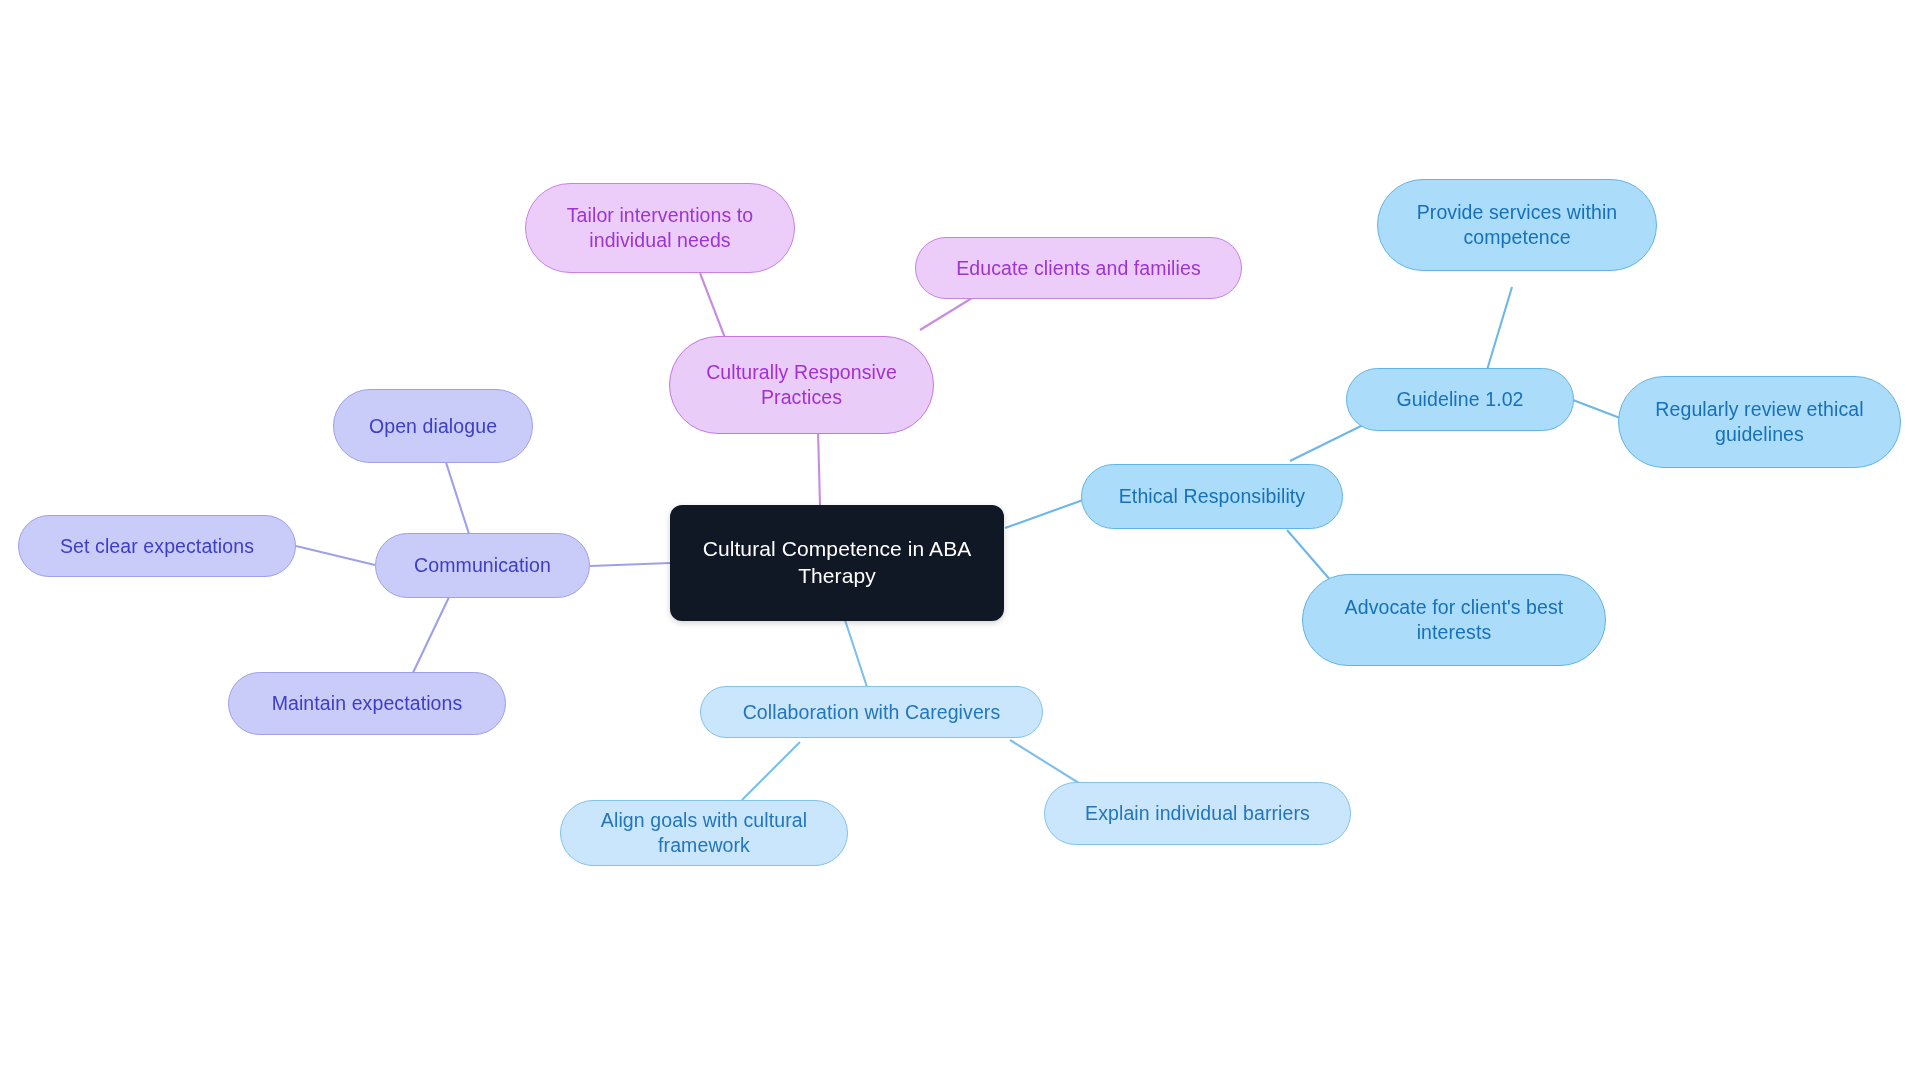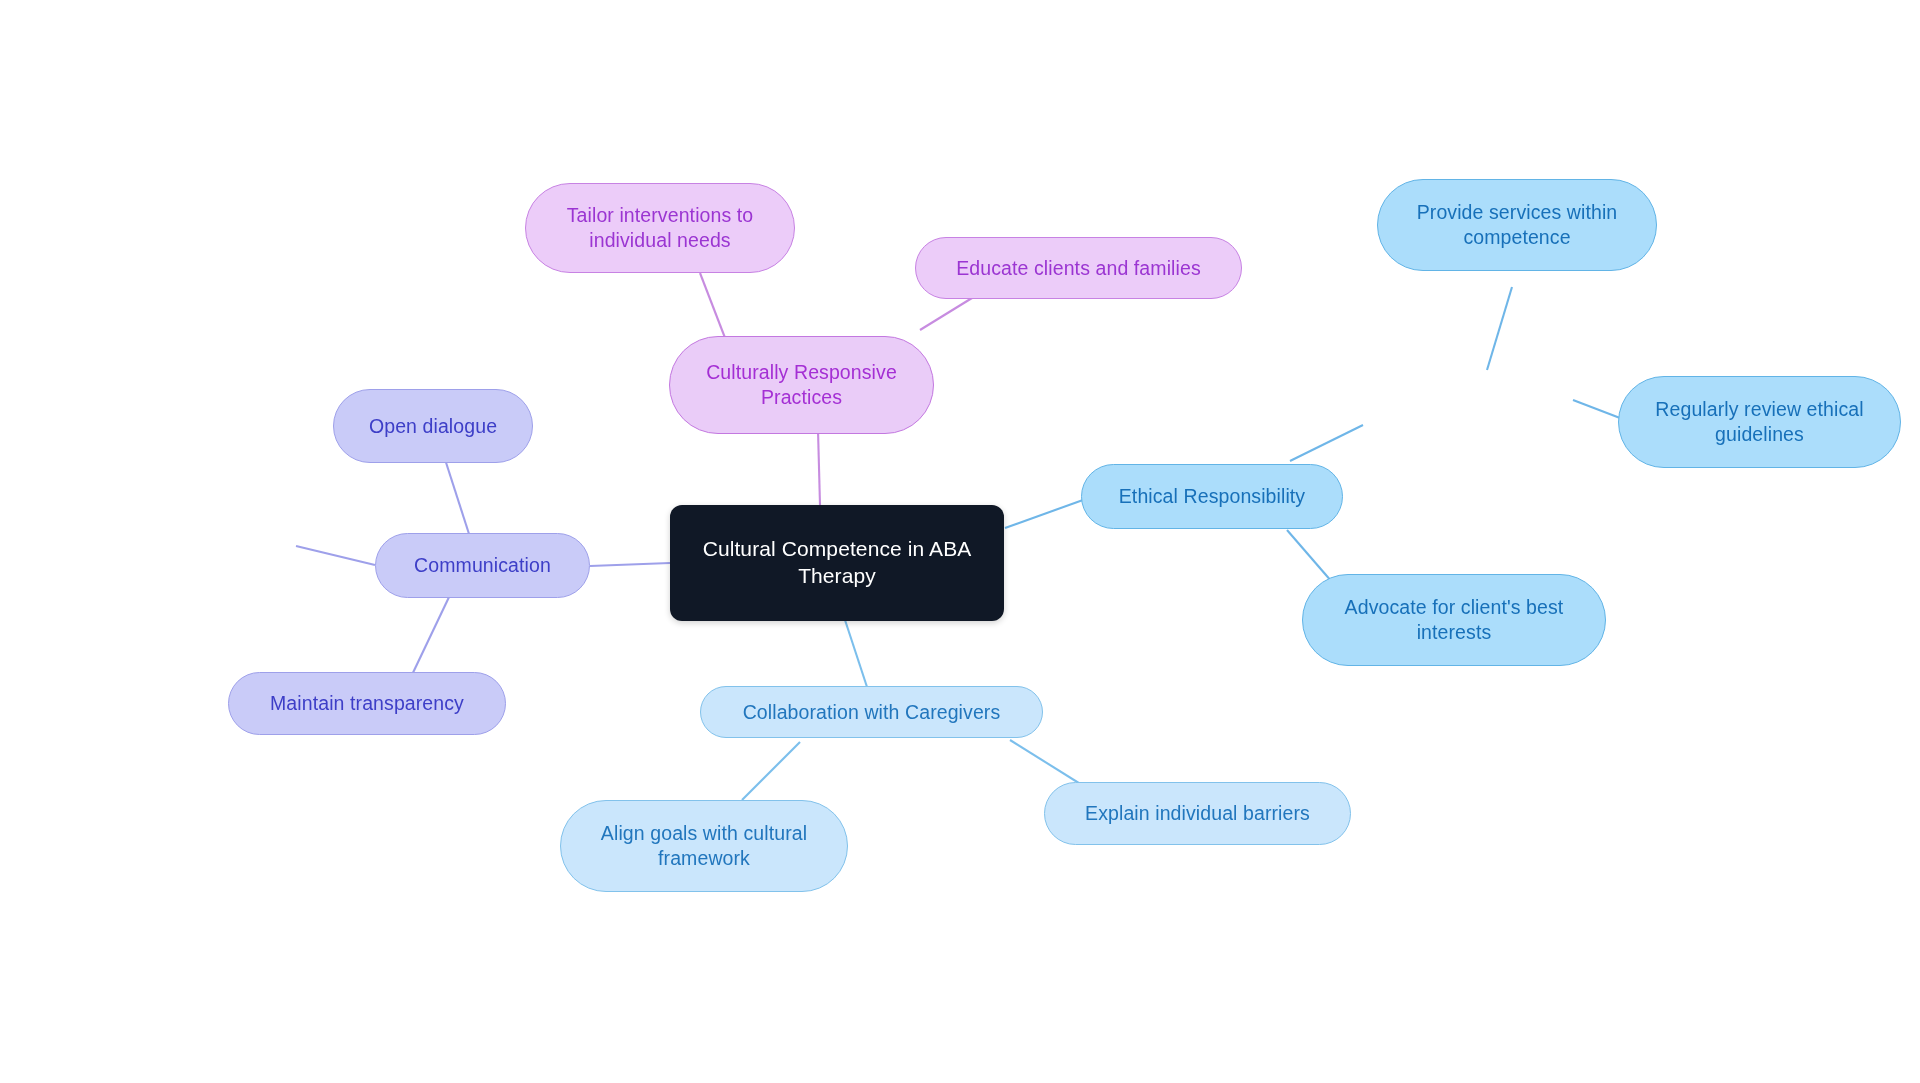--- a/index.html
+++ b/index.html
@@ -133,47 +133,53 @@
   </div>
 
   <div class="node peri" style="left:375px; top:533px; width:215px; height:65px; font-size:19.5px;">
     <span class="lbl">Communication</span>
   </div>
 
   <div class="node peri" style="left:333px; top:389px; width:200px; height:74px; font-size:19.5px;">
     <span class="lbl">Open dialogue</span>
   </div>
 
+  <div class="node peri" style="left:18px; top:515px; width:278px; height:62px; font-size:19.5px;">
+    <span class="lbl">Set clear expectations</span>
+  </div>
 
   <div class="node peri" style="left:228px; top:672px; width:278px; height:63px; font-size:19.5px;">
-    <span class="lbl">Maintain transparency</span>
+    <span class="lbl">Maintain expectations</span>
   </div>
 
   <div class="node blue" style="left:1081px; top:464px; width:262px; height:65px; font-size:19.5px;">
     <span class="lbl">Ethical Responsibility</span>
   </div>
 
+  <div class="node blue" style="left:1346px; top:368px; width:228px; height:63px; font-size:19.5px;">
+    <span class="lbl">Guideline 1.02</span>
+  </div>
 
   <div class="node blue" style="left:1377px; top:179px; width:280px; height:92px; font-size:19.5px;">
     <span class="lbl">Provide services within competence</span>
   </div>
 
   <div class="node blue" style="left:1302px; top:574px; width:304px; height:92px; font-size:19.5px;">
     <span class="lbl">Advocate for client's best interests</span>
   </div>
 
   <div class="node blue" style="left:1618px; top:376px; width:283px; height:92px; font-size:19.5px;">
     <span class="lbl">Regularly review ethical guidelines</span>
   </div>
 
   <div class="node blue-pale" style="left:700px; top:686px; width:343px; height:52px; font-size:19.5px;text-align:center;">
     <span class="lbl">Collaboration with Caregivers</span>
   </div>
 
-  <div class="node blue-pale" style="left:560px; top:800px; width:288px; height:92px; font-size:19.5px;">
+  <div class="node blue-pale" style="left:560px; top:800px; width:288px; height:66px; font-size:19.5px;">
     <span class="lbl">Align goals with cultural framework</span>
   </div>
 
   <div class="node blue-pale" style="left:1044px; top:782px; width:307px; height:63px; font-size:19.5px;">
     <span class="lbl">Explain individual barriers</span>
   </div>
 
 </div>
 
 </body></html>

